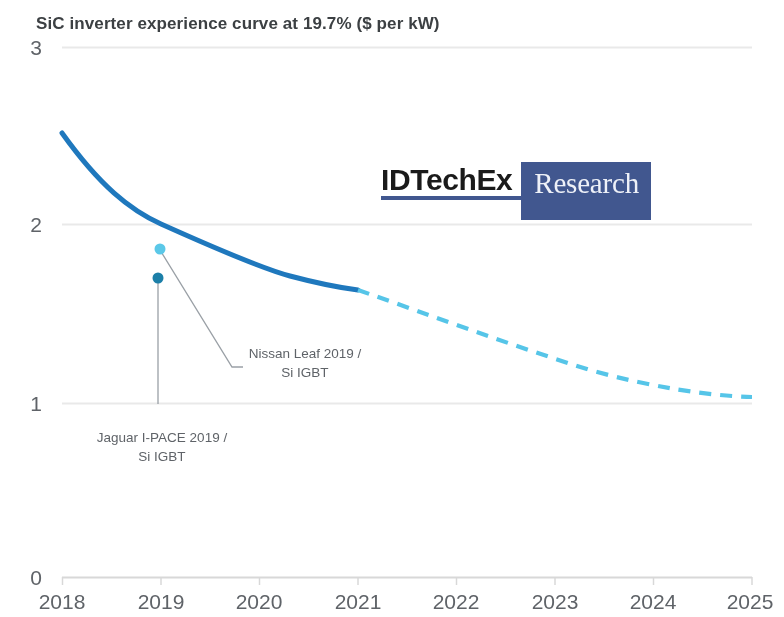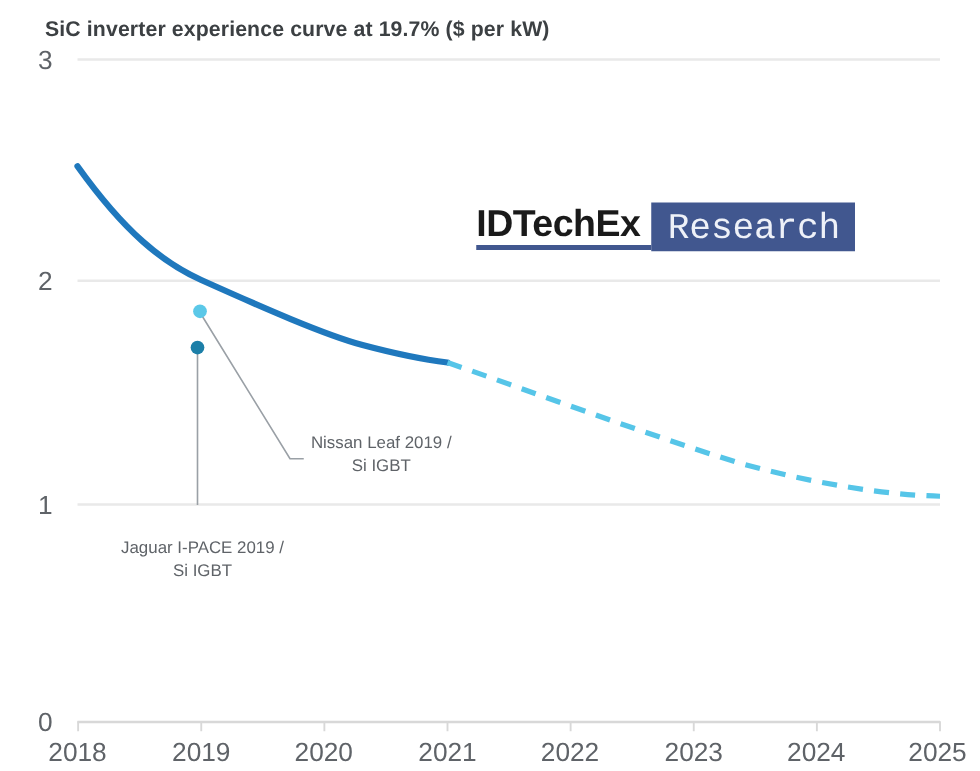--- a/index.html
+++ b/index.html
@@ -72,26 +72,26 @@
     line-height: 36px;
     padding-right: 9px;
     border-bottom: 4px solid #41578f;
     letter-spacing: -0.4px;
     height: 38px;
     box-sizing: border-box;
   }
   .logo-badge {
     background: #41578f;
     color: #eef1f8;
-    font-family: Liberation Mono, monospace;
+    font-family: Liberation Serif, serif;
     font-size: 29px;
     line-height: 42px;
     padding: 0 12px 11px 13px;
     letter-spacing: -0.2px;
-    height: 39px;
+    height: 58px;
     box-sizing: border-box;
   }
 </style>
 </head>
 <body>
 
 <div id="chart-root">
 
   <div class="chart-title">SiC inverter experience curve at 19.7% ($ per kW)</div>
 

